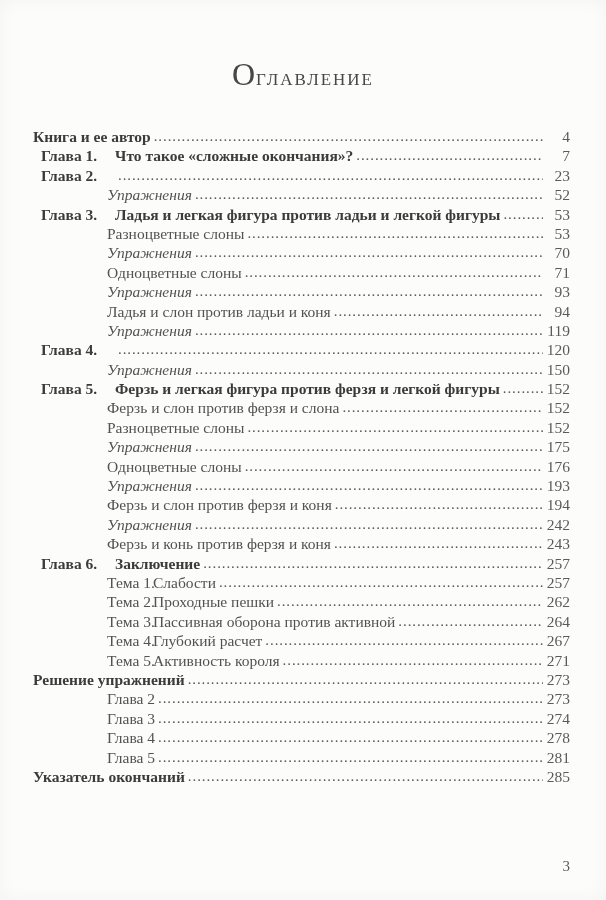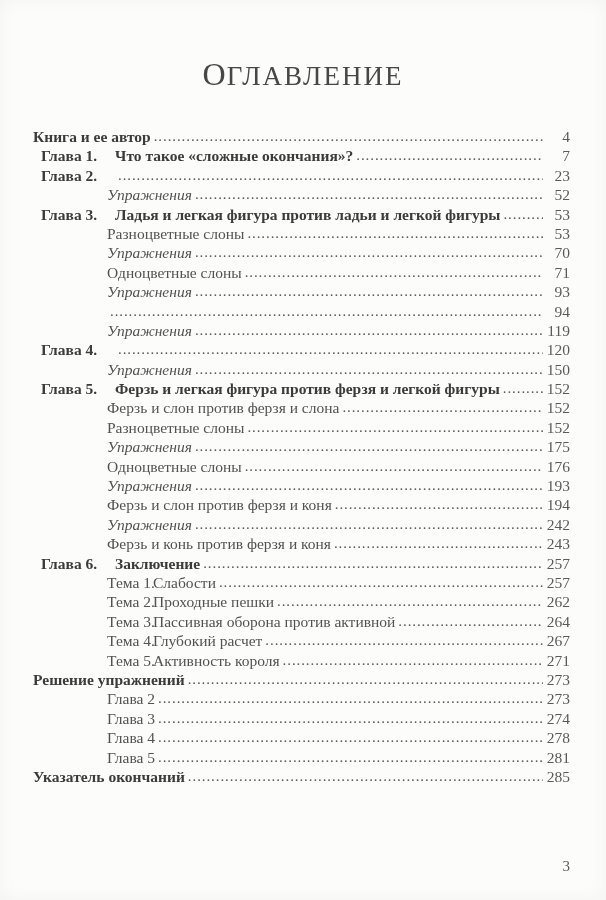--- a/index.html
+++ b/index.html
@@ -24,21 +24,21 @@
   }
   .title{
     position:absolute;
     top:57px;left:0;width:100%;
     text-align:center;
     color:var(--ink-title);
     letter-spacing:1px;
     white-space:nowrap;
   }
   .title-first{font-size:32px;line-height:34px;}
-  .title-rest{font-size:27px;letter-spacing:2px;}
+  .title-rest{font-size:17px;letter-spacing:2px;}
   .toc{
     position:absolute;
     left:33px;top:127px;
     width:537px;
   }
   .row{
     display:flex;
     align-items:center;
     height:19.4px;
     font-size:15.5px;
@@ -128,20 +128,21 @@
         <span class="entry-text">Одноцветные слоны</span>
         <span class="dots">........................................................................................................................................................................................................</span>
         <span class="pagenum">71</span>
       </div>
       <div class="row indent-1 style-italic">
         <span class="entry-text">Упражнения</span>
         <span class="dots">........................................................................................................................................................................................................</span>
         <span class="pagenum">93</span>
       </div>
       <div class="row indent-1 style-regular">
+        <span class="entry-text">Ладья и слон против ладьи и коня</span>
         <span class="dots">........................................................................................................................................................................................................</span>
         <span class="pagenum">94</span>
       </div>
       <div class="row indent-1 style-italic">
         <span class="entry-text">Упражнения</span>
         <span class="dots">........................................................................................................................................................................................................</span>
         <span class="pagenum">119</span>
       </div>
       <div class="row indent-0 style-bold">
         <span class="prefix prefix-chapter">Глава 4.</span>

